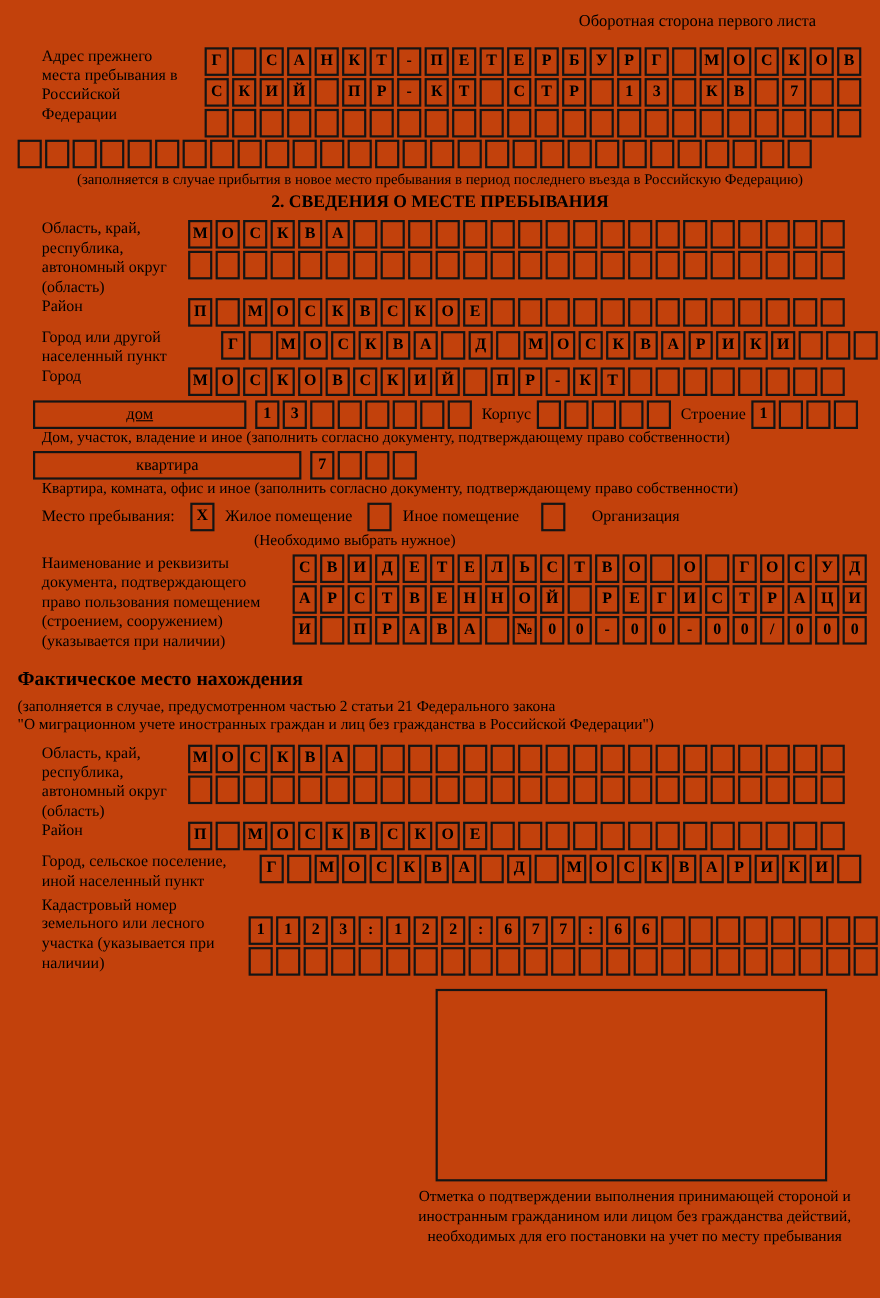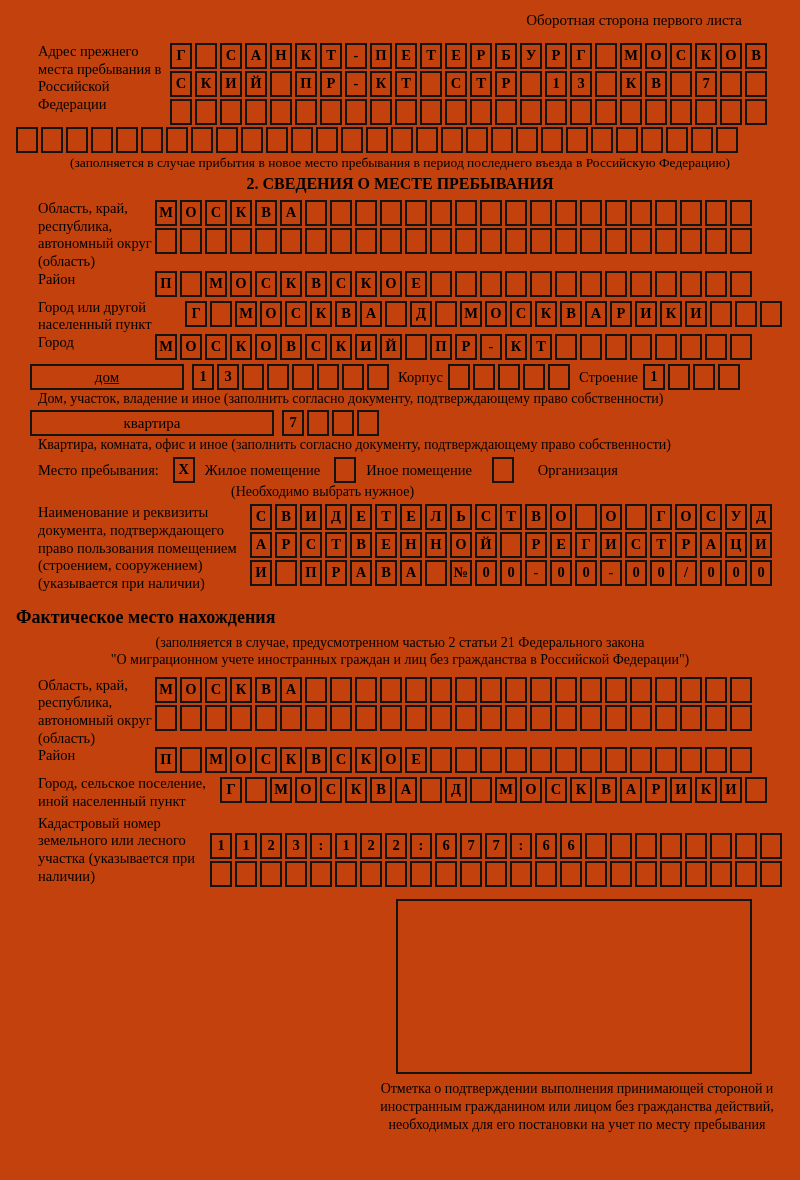--- a/index.html
+++ b/index.html
@@ -2,21 +2,21 @@
 <html lang="ru"><head>
 <meta charset="utf-8">
 <style>
   * { box-sizing: border-box; }
   html,body { margin:0; padding:0; background:#fff; }
   body { font-family:"Liberation Serif","DejaVu Serif",serif; color:#000; }
   .page { position:relative; width:800px; height:1180px; padding:12px 0 0 16px; overflow:hidden; background:#c2410c; }
 
   .hdr { text-align:right; font-size:15px; padding-right:58px; margin-bottom:14px; }
 
-  .field { display:flex; align-items:flex-start; }
+  .field { display:flex; align-items:flex-start;gap:16px; }
   .label { flex:0 0 139px; padding-left:22px; font-size:14.5px; line-height:1.22; }
   .label.w-prev  { flex-basis:154px; }
   .label.w-doc   { flex-basis:234px; }
   .label.w-city2 { flex-basis:204px; }
   .label.w-cad   { flex-basis:194px; }
   .rows { display:flex; flex-direction:column; }
   .row { display:flex; margin-bottom:2px; }
 
   .cell { flex:0 0 auto; display:inline-block; width:22px; height:26px; border:2px solid #141414;
           margin-right:3px; text-align:center; font-size:14.5px; line-height:21px; font-weight:bold; }
@@ -30,21 +30,21 @@
   .bigbox { flex:0 0 auto; border:2px solid #141414; height:26px; text-align:center;
             font-size:15px; line-height:22px; }
   .house-row { display:flex; align-items:flex-start; margin:2px 0 1px 14px; }
   .house-row .txt { font-size:14.5px; line-height:26px; margin:0 5px 0 6px; white-space:nowrap; }
 
   .stay-row { display:flex; align-items:center; margin:4px 0 1px 22px; font-size:14.5px; }
   .stay-row .cell { margin:0; }
   .stay-note { font-size:14px; margin:1px 0 4px 215px; }
 
   .fact-title { text-align:left; font-size:18px; font-weight:bold; margin:14px 0 6px; padding-right:16px; }
-  .fact-note { text-align:center; font-size:14px; line-height:1.25; padding-right:16px; }
+  .fact-note { font-size:14px; line-height:1.25; padding-right:16px; }
   .fact-note.last { margin-bottom:8px; }
 
   .mark-box { width:356px; height:175px; border:2px solid #141414; margin:10px 0 6px 380px; }
   .mark-caption { width:410px; margin-left:356px; text-align:center; font-size:14px; line-height:1.28; }
 
   .mt2 { margin-top:2px; } .mt4 { margin-top:4px; }
   .ml30 { margin-left:30px; }
 </style>
 </head>
 <body>
@@ -319,21 +319,21 @@
           <span class="cell"></span>
           <span class="cell"></span>
           <span class="cell"></span>
           <span class="cell"></span>
           <span class="cell"></span>
         </div>
     </div>
   </div>
 
   <div class="house-row">
-    <div class="bigbox" style="width:154px;text-decoration:underline;">дом</div>
+    <div class="bigbox" style="width:194px;text-decoration:underline;">дом</div>
     <div class="row" style="margin:0 0 0 8px;">
         <span class="cell">1</span>
         <span class="cell">3</span>
         <span class="cell"></span>
         <span class="cell"></span>
         <span class="cell"></span>
         <span class="cell"></span>
         <span class="cell"></span>
         <span class="cell"></span>
       </div>

